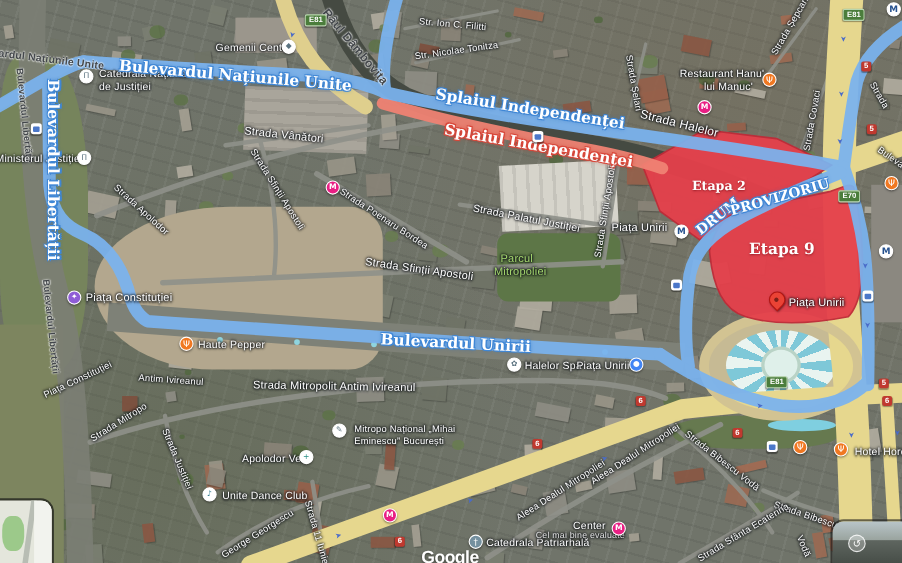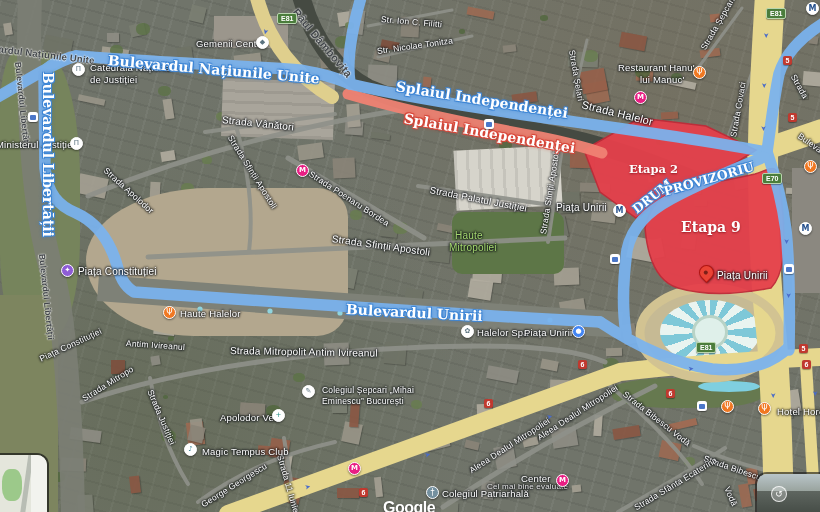--- a/index.html
+++ b/index.html
@@ -355,21 +355,21 @@
     <div class="lb sm" style="left:703px;top:44px;transform:rotate(-60deg);">Strada Șepcari</div>
     <div class="lb sm" style="left:733px;top:132px;transform:rotate(-80deg);">Strada Covaci</div>
     <div class="lb" style="left:582px;top:98px;font-size:11px;transform:rotate(14deg);">Strada Halelor</div>
     <div class="lb" style="left:222px;top:114px;font-size:10px;transform:rotate(6deg);">Strada Vânători</div>
     <div class="lb sm" style="left:230px;top:131px;transform:rotate(58deg);">Strada Sfinții Apostoli</div>
     <div class="lb sm" style="left:105px;top:164px;transform:rotate(42deg);">Strada Apolodor</div>
     <div class="lb sm" style="left:310px;top:168px;transform:rotate(33deg);">Strada Poenaru Bordea</div>
     <div class="lb" style="left:430px;top:184px;transform:rotate(11deg);">Strada Palatul Justiției</div>
     <div class="lb sm" style="left:543px;top:229px;transform:rotate(-81deg);">Strada Sfinții Apostoli</div>
     <div class="lb" style="left:332px;top:233px;font-size:10px;transform:rotate(8deg);">Strada Sfinții Apostoli</div>
-    <div class="lb grn" style="left:455px;top:230px;font-size:10px;">Haute</div>
+    <div class="lb grn" style="left:455px;top:230px;font-size:10px;">Parcul</div>
     <div class="lb grn" style="left:449px;top:242px;font-size:10px;">Mitropoliei</div>
     <div class="lb sm" style="left:40px;top:354px;transform:rotate(-25deg);">Piața Constituției</div>
     <div class="lb" style="left:230px;top:345px;font-size:10px;transform:rotate(1deg);">Strada Mitropolit Antim Ivireanul</div>
     <div class="lb sm" style="left:126px;top:338px;transform:rotate(4deg);">Antim Ivireanul</div>
     <div class="lb sm" style="left:83px;top:394px;transform:rotate(-32deg);">Strada Mitropo</div>
     <div class="lb sm" style="left:150px;top:385px;transform:rotate(67deg);">Strada Justiției</div>
     <div class="lb sm" style="left:280px;top:450px;transform:rotate(74deg);">Strada 11 Iunie</div>
     <div class="lb sm" style="left:202px;top:500px;transform:rotate(-32deg);">George Georgescu</div>
     <div class="lb sm" style="left:470px;top:466px;transform:rotate(-33deg);">Aleea Dealul Mitropoliei</div>
     <div class="lb sm" style="left:538px;top:433px;transform:rotate(-33deg);">Aleea Dealul Mitropoliei</div>
@@ -383,27 +383,27 @@
     <div class="lb" style="left:196px;top:38px;">Gemenii Center</div>
     <div class="lb" style="left:90px;top:62px;">Catedrala Național</div>
     <div class="lb" style="left:90px;top:74px;">de Justiției</div>
     <div class="lb" style="left:-4px;top:139px;">Ministerul Justiției</div>
     <div class="lb" style="left:618px;top:62px;">Restaurant Hanu'</div>
     <div class="lb" style="left:640px;top:74px;">lui Manuc'</div>
     <div class="lb" style="left:556px;top:202px;font-size:10px;">Piața Unirii</div>
     <div class="lb" style="left:717px;top:270px;font-size:10px;">Piața Unirii</div>
     <div class="lb" style="left:477px;top:327px;">Halelor Spa</div>
     <div class="lb" style="left:524px;top:327px;">Piața Unirii</div>
-    <div class="lb" style="left:180px;top:308px;">Haute Halelor</div>
+    <div class="lb" style="left:180px;top:308px;">Haute Pepper</div>
     <div class="lb" style="left:78px;top:266px;font-size:10px;">Piața Constituției</div>
     <div class="lb" style="left:220px;top:412px;">Apolodor Vet</div>
-    <div class="lb" style="left:202px;top:446px;">Magic Tempus Club</div>
-    <div class="lb sm" style="left:322px;top:385px;">Colegiul Șepcari „Mihai</div>
+    <div class="lb" style="left:202px;top:446px;">Unite Dance Club</div>
+    <div class="lb sm" style="left:322px;top:385px;">Mitropo Național „Mihai</div>
     <div class="lb sm" style="left:322px;top:396px;">Eminescu” București</div>
-    <div class="lb" style="left:442px;top:488px;">Colegiul Patriarhală</div>
+    <div class="lb" style="left:442px;top:488px;">Catedrala Patriarhală</div>
     <div class="lb" style="left:521px;top:473px;">Center</div>
     <div class="lb sub" style="left:487px;top:482px;">Cel mai bine evaluate</div>
     <div class="lb" style="left:777px;top:406px;">Hotel Horoscop</div>
 
     <div class="rt" style="left:108px;top:52px;transform:rotate(5deg);">Bulevardul Națiunile Unite</div>
     <div class="rt" style="left:396px;top:78px;transform:rotate(9deg);">Splaiul Independenței</div>
     <div class="rt red" style="left:404px;top:110px;transform:rotate(10deg);">Splaiul Independenței</div>
     <div class="rt" style="left:346px;top:301px;transform:rotate(3deg);">Bulevardul Unirii</div>
     <div class="rt" style="left:56px;top:72px;transform:rotate(90deg);transform-origin:0 0;">Bulevardul Libertății</div>
     <div class="rt" style="left:634px;top:203px;font-size:12.5px;transform:rotate(-38deg);">DRUM</div>

